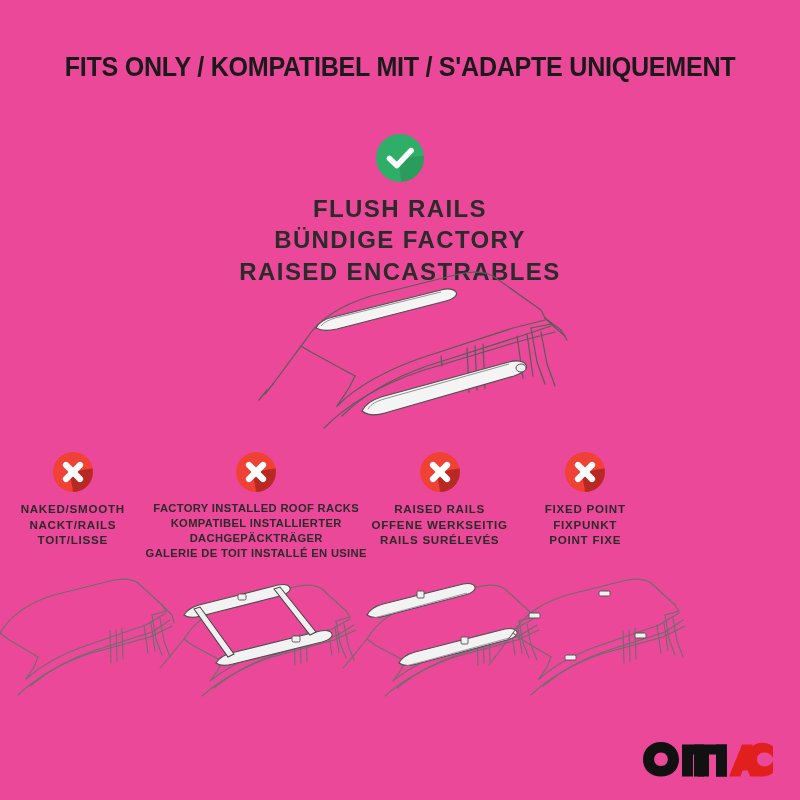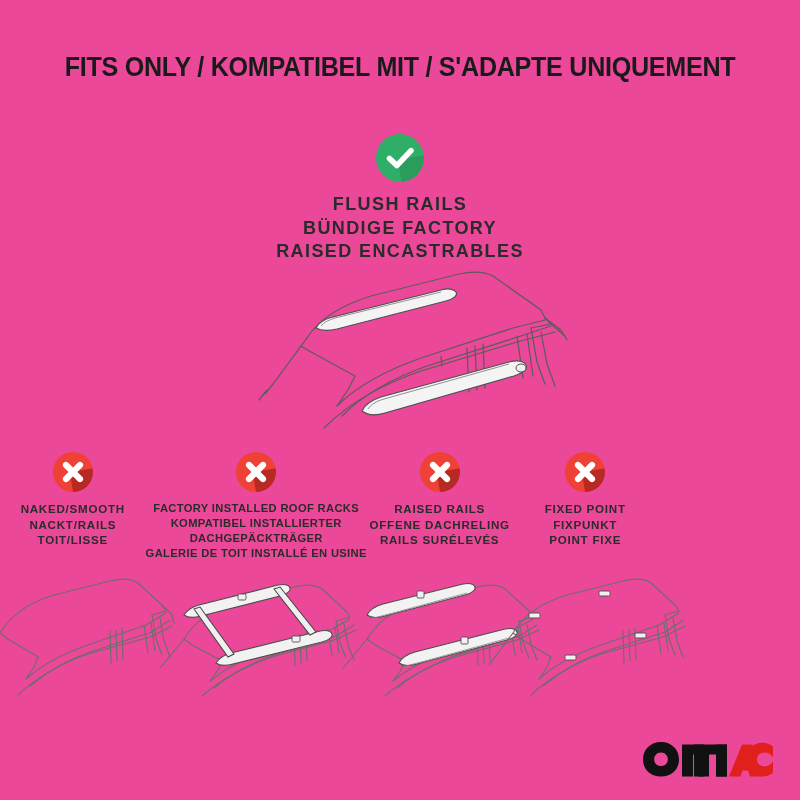--- a/index.html
+++ b/index.html
@@ -49,21 +49,21 @@
   .badge-check .shade {
     position: absolute;
     left: 50%; top: 46%;
     width: 42px; height: 30px;
     background: rgba(0,0,0,0.10);
     transform: rotate(-8deg);
   }
   .badge-check svg { position: absolute; inset: 0; }
 
   .hero-lines {
-    font-size: 18px;
+    font-size: 24px;
     font-weight: 700;
     letter-spacing: 1.4px;
     line-height: 1.31;
     color: #2b2b2b;
   }
 
   
   .hero-art {
     position: absolute;
     left: 245px; top: 266px;
@@ -300,21 +300,21 @@
         </div>
         <svg viewBox="0 0 40 40" width="40" height="40">
           <g stroke="#ffffff" stroke-width="6.2" stroke-linecap="round">
             <line x1="13" y1="13" x2="27" y2="27"></line>
             <line x1="27" y1="13" x2="13" y2="27"></line>
           </g>
         </svg>
       </div>
       <div class="col-lines">
         <div>RAISED RAILS</div>
-        <div>OFFENE DACHRELING</div>
+        <div>OFFENE WERKSEITIG</div>
         <div>RAILS SURÉLEVÉS</div>
       </div>
       <div class="col-art">
         <svg viewBox="0 0 205 125" width="205" height="125">
           <g fill="none" stroke="#6d6d6d" stroke-width="1.1" stroke-linejoin="round" stroke-linecap="round">
             <path d="M34 58 C46 42 64 32 84 26 L140 12 C152 9 162 10 168 14 L192 36"></path>
             <path d="M34 58 L30 64 L12 86"></path>
             <path d="M30 64 L38 70 L68 86"></path>
             <path d="M68 86 L64 95 L56 106"></path>
             <path d="M192 36 L196 42 L182 46"></path>

